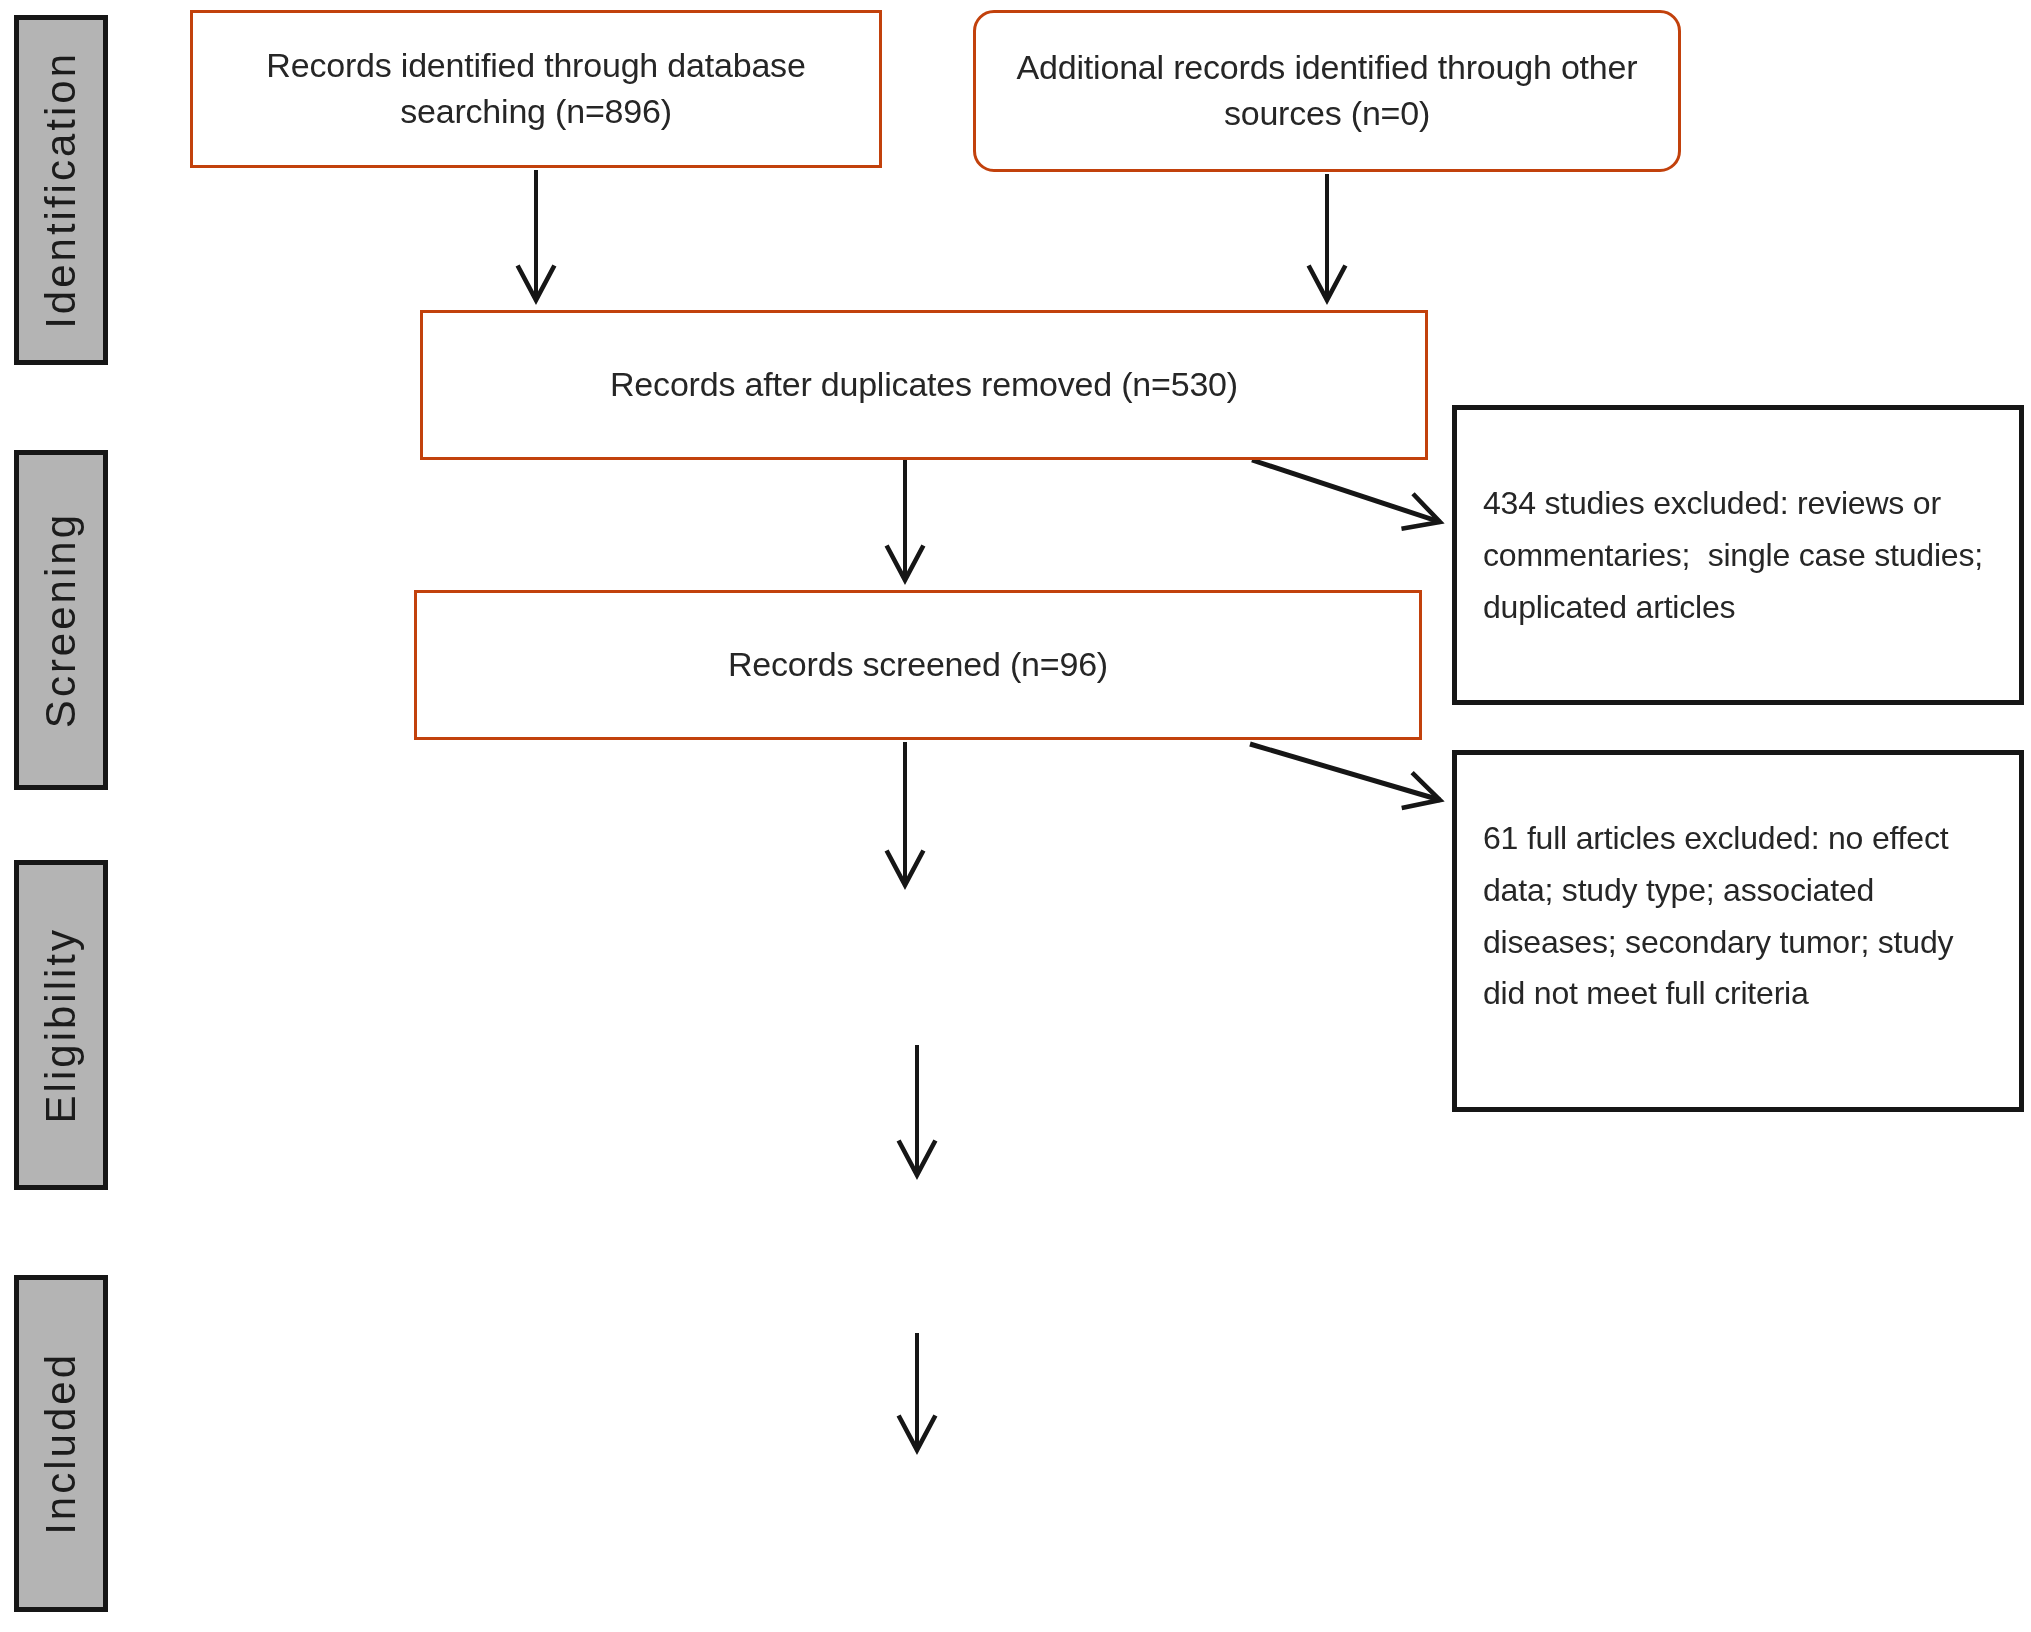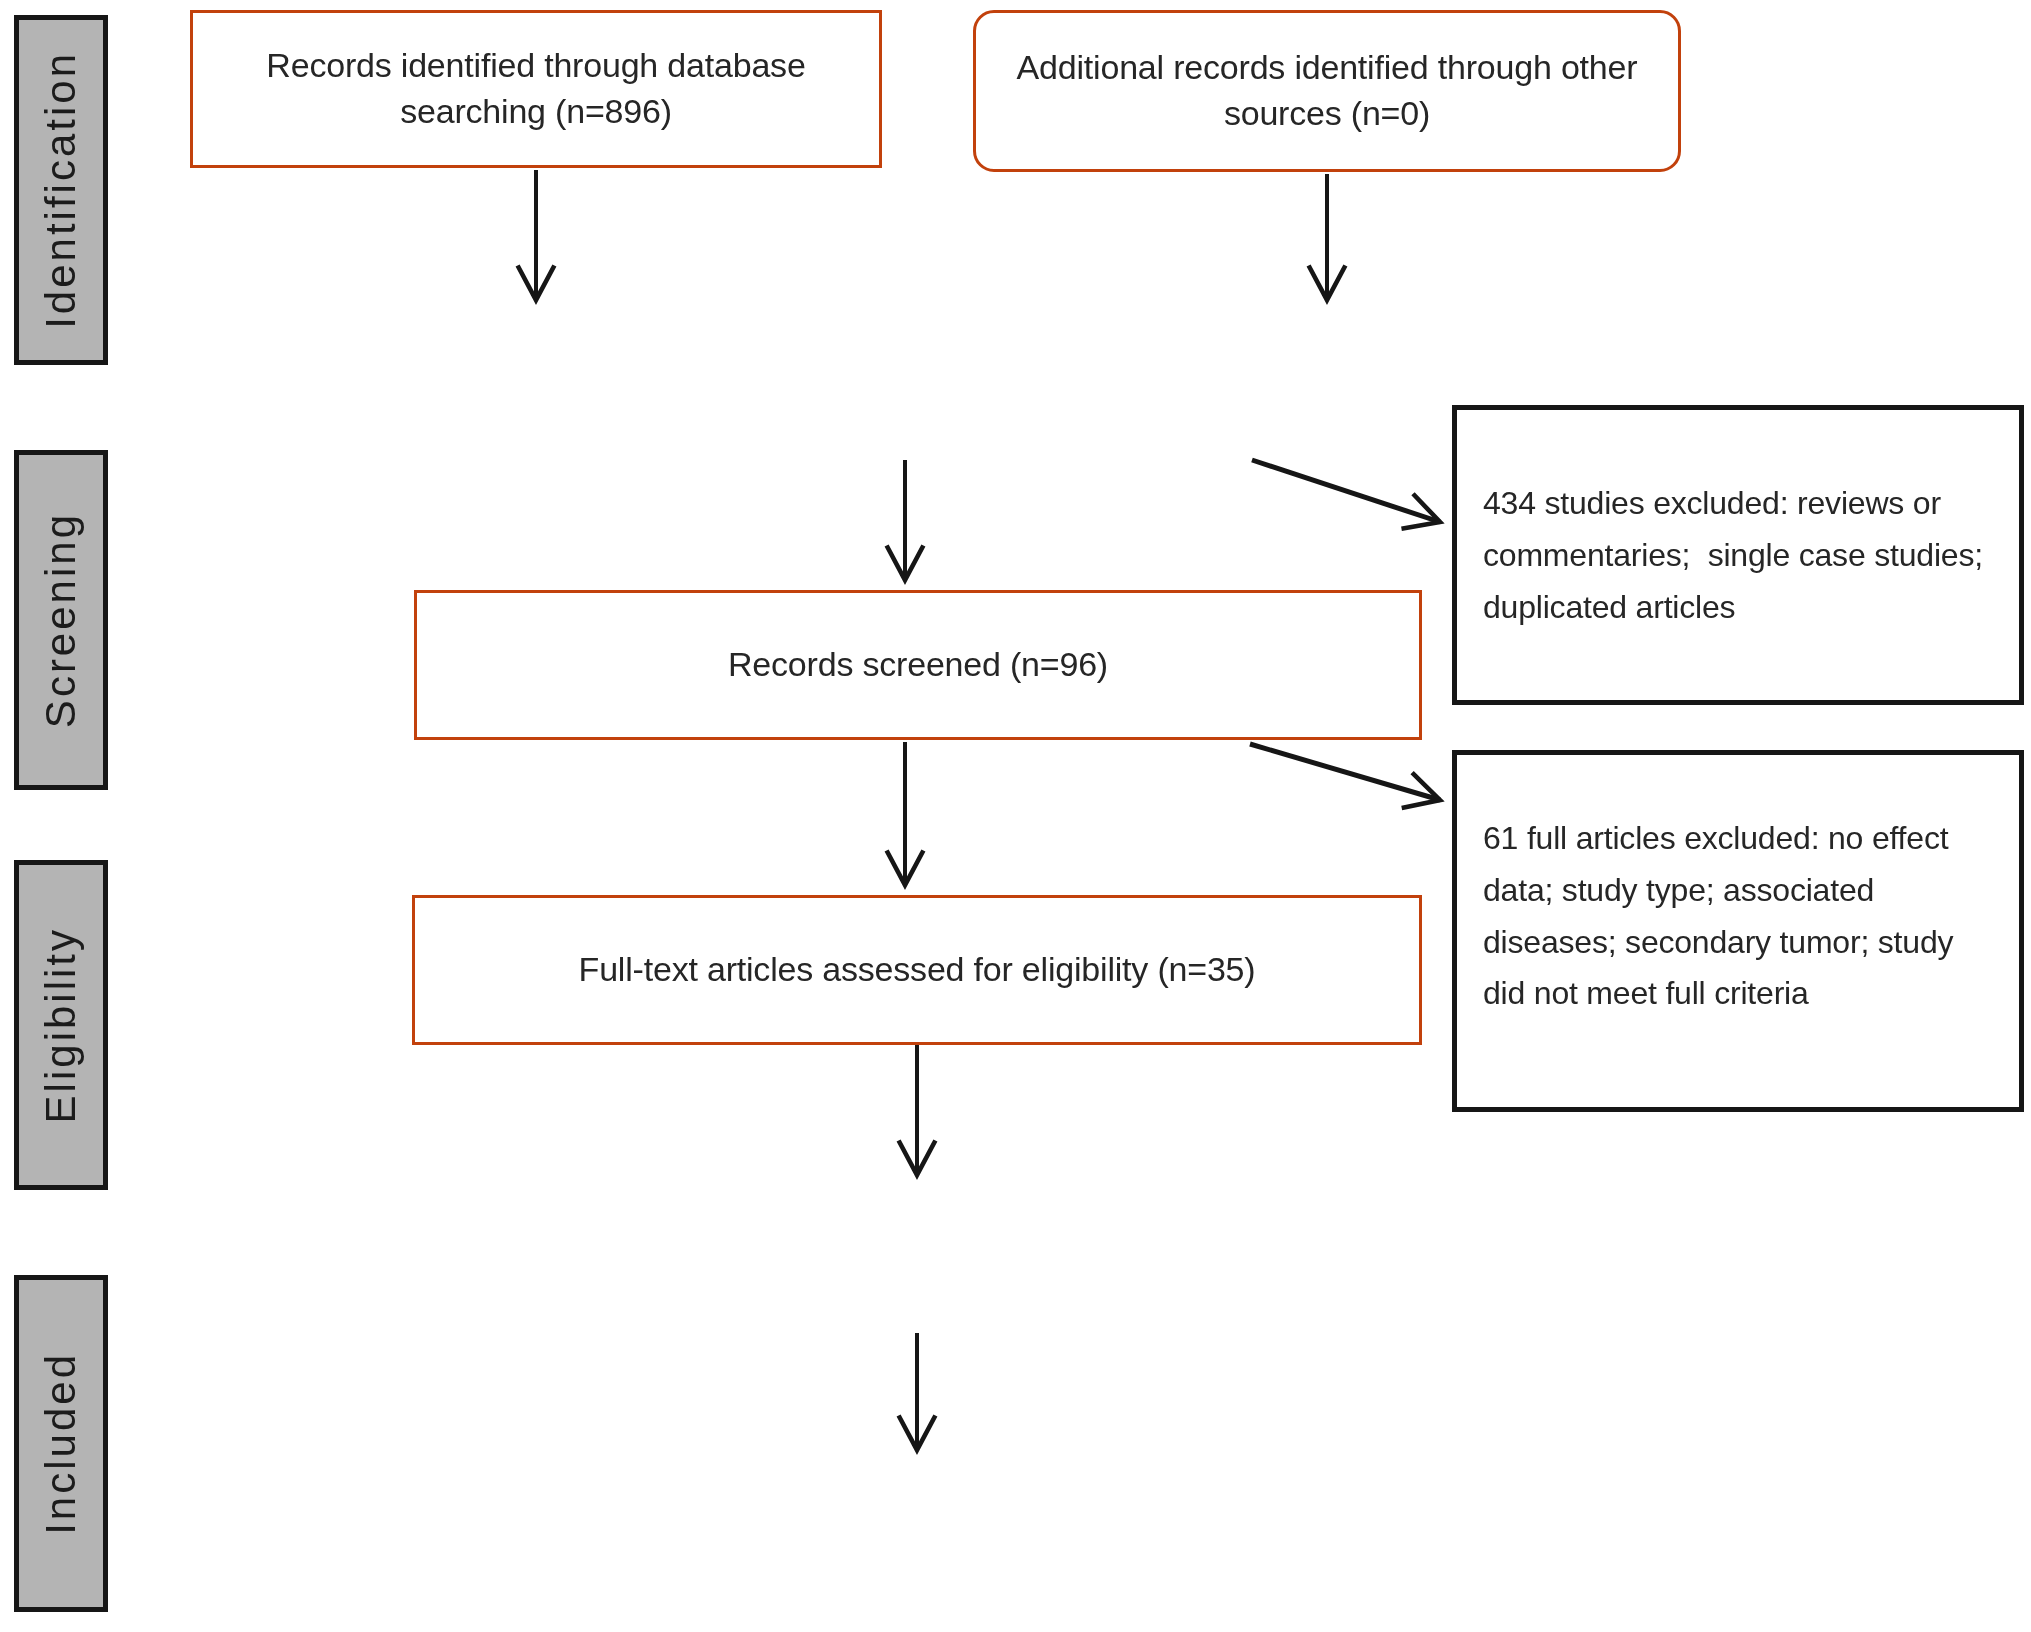--- a/index.html
+++ b/index.html
@@ -124,25 +124,25 @@
   <div class="stage" id="stage-included">
     <span class="stage-label">Included</span>
   </div>
 
   <div class="flowbox" id="box-identified">
     <span class="boxtext">Records identified through database searching (n=896)</span>
   </div>
   <div class="flowbox" id="box-additional">
     <span class="boxtext">Additional records identified through other sources (n=0)</span>
   </div>
+  <div class="flowbox" id="box-dedup">
+    <span class="boxtext">Records after duplicates removed (n=530)</span>
+  </div>
   <div class="flowbox" id="box-screened">
     <span class="boxtext">Records screened (n=96)</span>
-  </div>
-  <div class="flowbox" id="box-fulltext">
-    <span class="boxtext">Full-text articles assessed for eligibility (n=35)</span>
   </div>
 
   <div class="sidebox" id="box-excluded-screening">
     <span class="boxtext">434 studies excluded: reviews or commentaries;  single case studies; duplicated articles</span>
   </div>
   <div class="sidebox" id="box-excluded-fulltext">
     <span class="boxtext">61 full articles excluded: no effect data; study type; associated diseases; secondary tumor; study did not meet full criteria</span>
   </div>
 
 </div>

